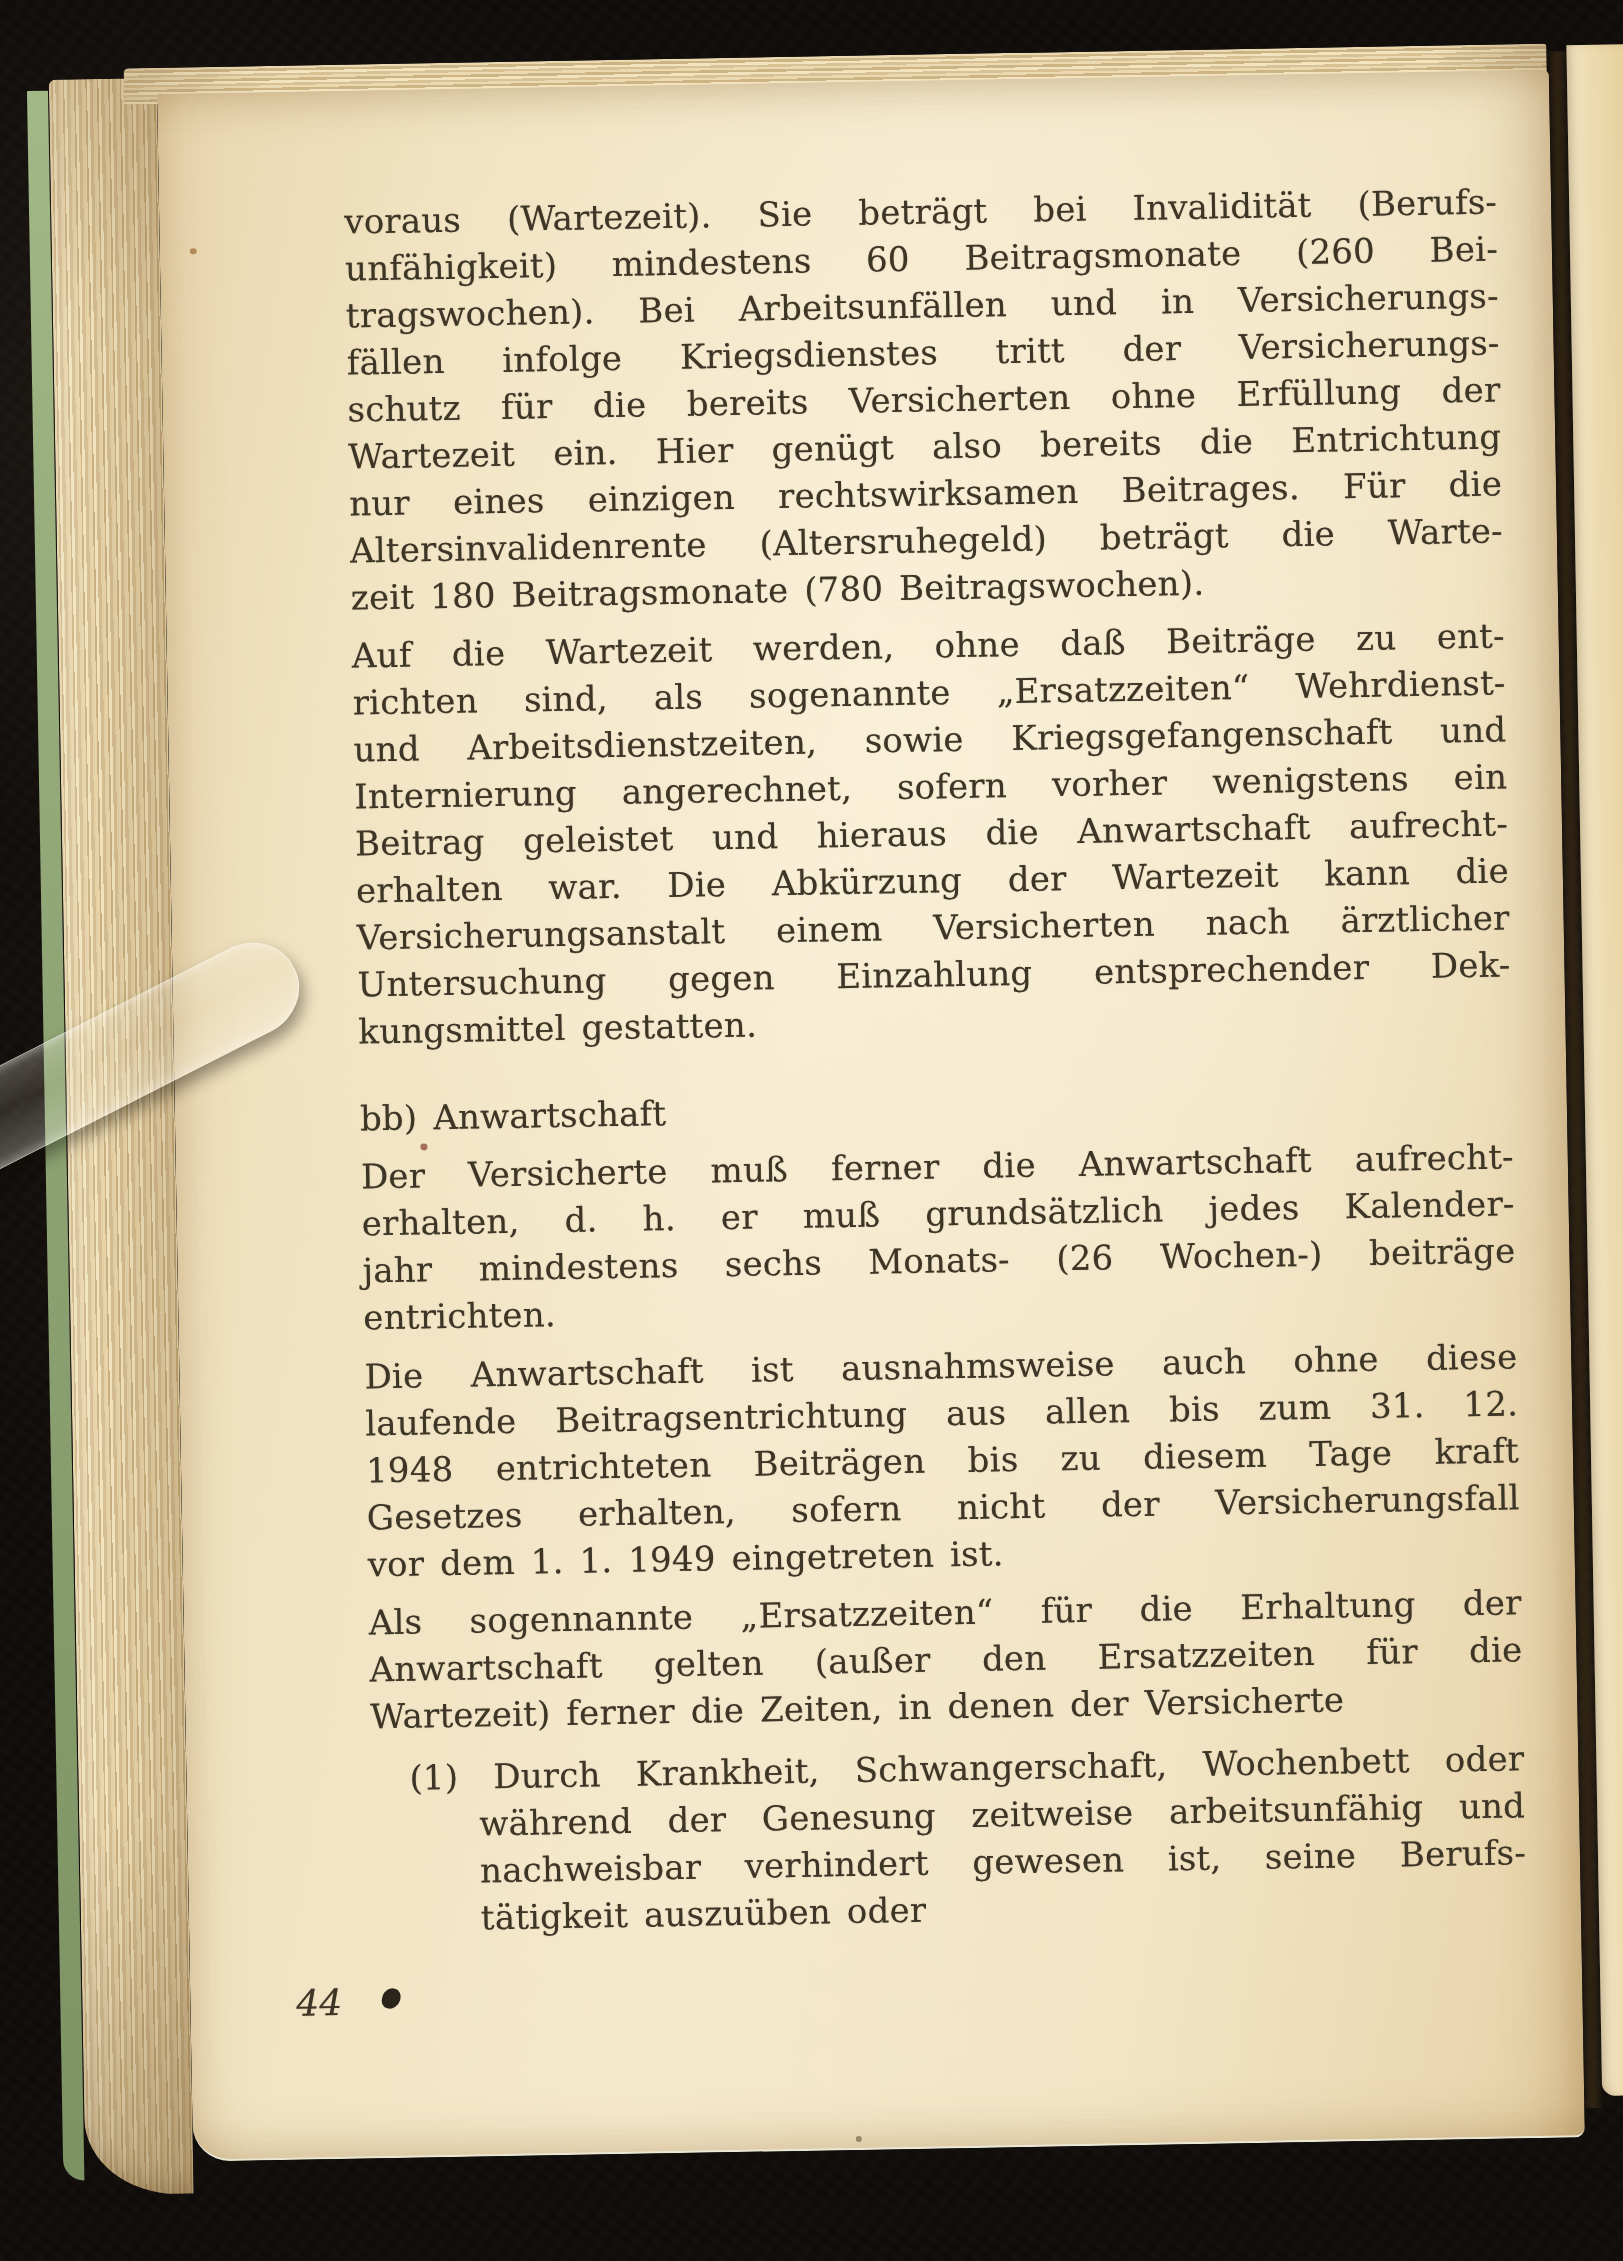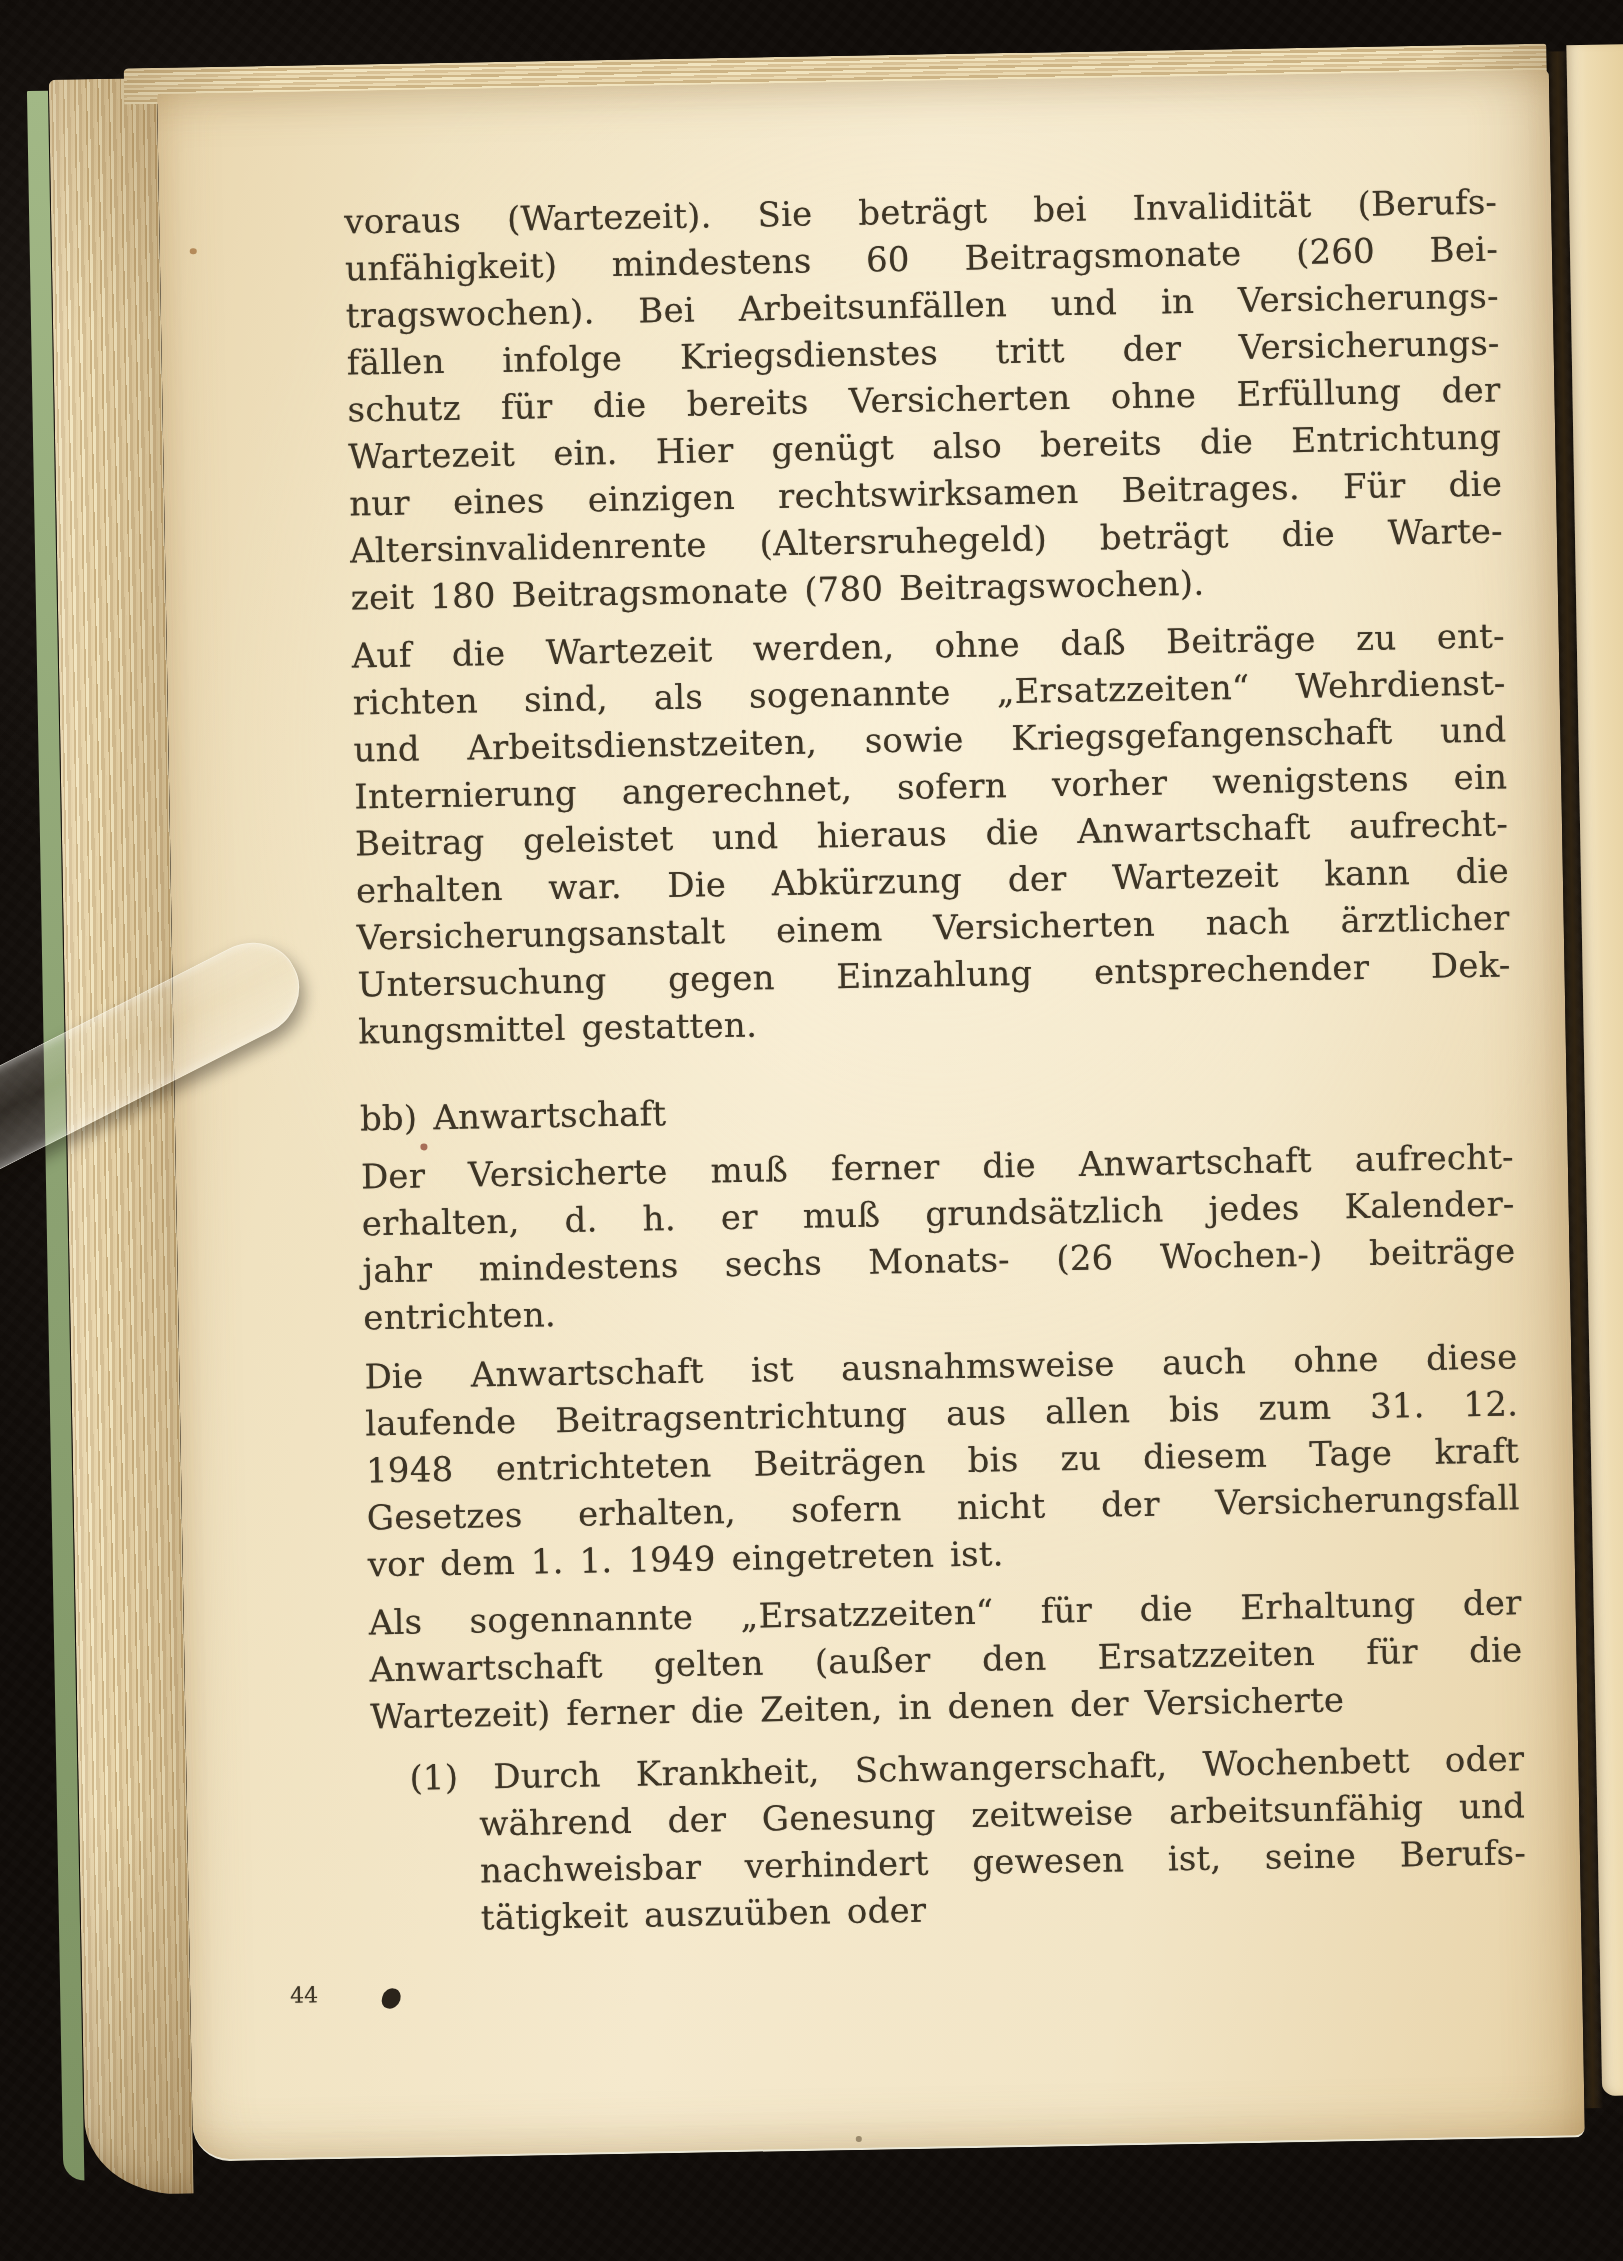--- a/index.html
+++ b/index.html
@@ -61,22 +61,22 @@
     letter-spacing:0.2px;word-spacing:4.9px;
     text-shadow:0 0 1px rgba(62,52,36,0.5);
     display:flex;flex-direction:column;}
   .blk{margin:0 0 11.4px 0;}
   .blk.heading{margin-top:28px;}
   .blk.list-item{margin-top:4px;padding-left:107px;}
   .ln{text-align:justify;}
   .ln.j{text-align-last:justify;-moz-text-align-last:justify;}
   .ln.hang{text-indent:-69px;}
 
-  .pagenum{position:absolute;left:100px;top:1891px;font-size:22px;color:#3d3526;
-    text-shadow:0 0 1px rgba(62,52,36,0.5);}
+  .pagenum{position:absolute;left:106px;top:1891px;font-size:36px;color:#3d3526;
+    text-shadow:0 0 1px rgba(62,52,36,0.5);font-style:italic;}
   .dot{position:absolute;}
   .dot.ink{left:192px;top:1898px;width:18px;height:21px;background:#2b241b;
     border-radius:54% 46% 58% 42%;transform:rotate(18deg);}
   .dot.red{left:245px;top:1054px;width:7.3px;height:6.5px;background:#93503c;border-radius:50%;opacity:0.8;}
   .dot.brown{left:30px;top:155px;width:6.5px;height:5.7px;background:#a3713f;border-radius:50%;opacity:0.75;}
   .dot.tiny{left:663px;top:2054px;width:5.7px;height:5.7px;background:#7b6a4e;border-radius:50%;opacity:0.7;}
 
   .clip{position:absolute;left:-162px;top:921px;width:455px;height:91px;
     transform:rotate(-27deg);transform-origin:100% 50%;
     background:linear-gradient(180deg, rgba(245,240,226,0.28) 0%, rgba(235,226,204,0.14) 45%, rgba(250,246,236,0.3) 100%);

